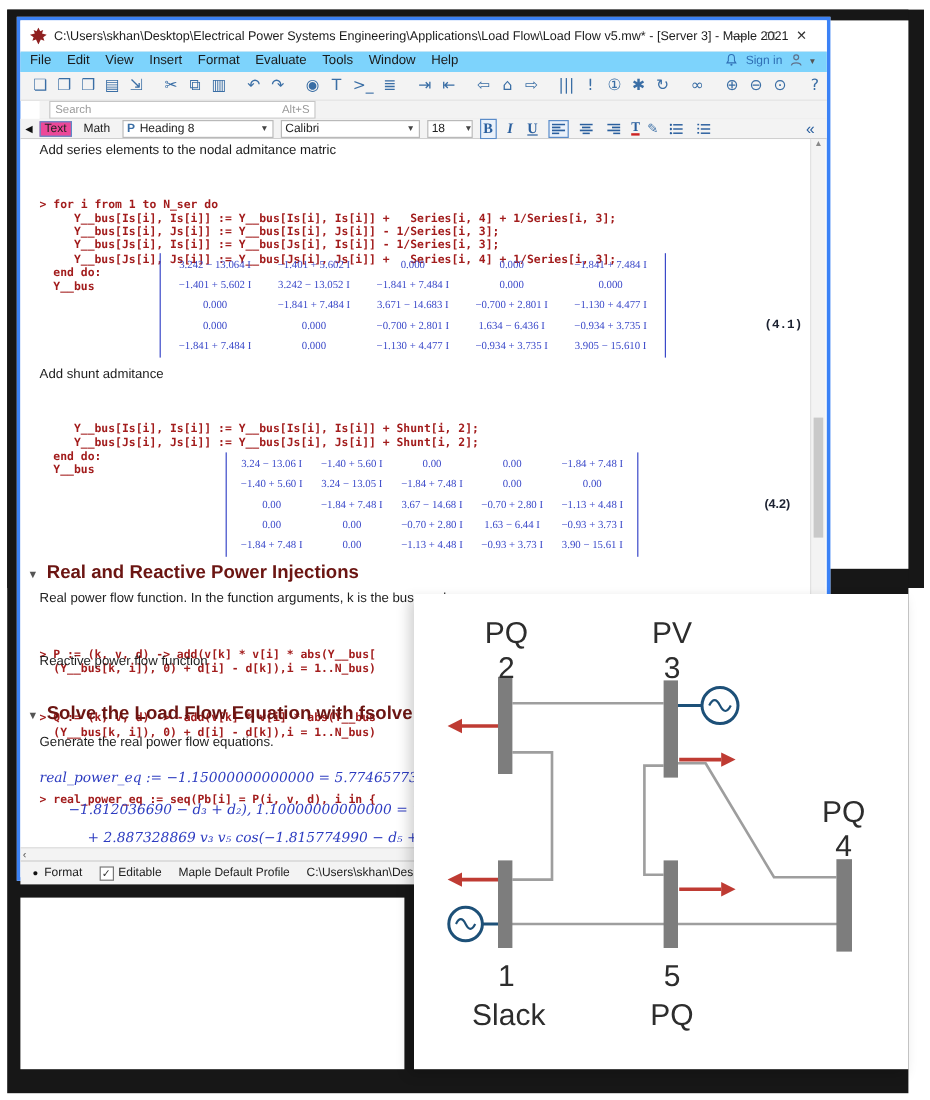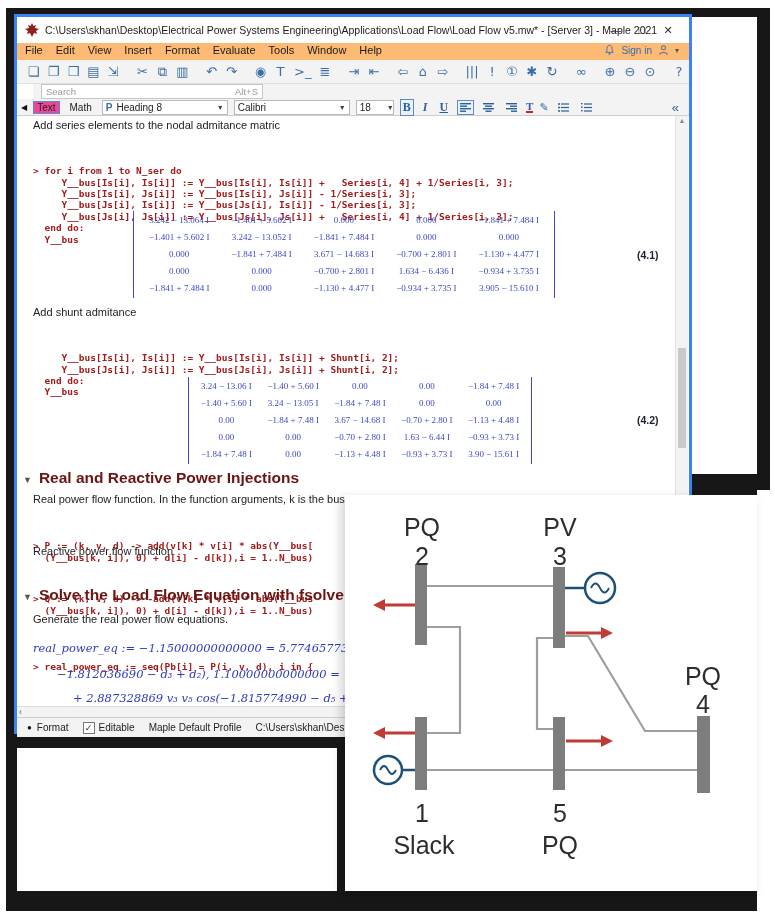--- a/index.html
+++ b/index.html
@@ -14,21 +14,21 @@
 
   
   .maple-window{position:absolute;left:14px;top:14px;width:678px;height:720px;background:#fff;
                 border:3px solid #3b82f6;box-sizing:border-box;font-size:11px;color:#222;}
   .titlebar{position:absolute;left:0;top:0;right:0;height:26px;background:#fff;border-bottom:1px solid #e3e3e3;}
   .title-ico{position:absolute;left:8px;top:6px;width:14px;height:14px;}
   .title-text{position:absolute;left:28px;top:7px;font-size:10.5px;color:#1c1c1c;white-space:nowrap;}
   .winbtn{position:absolute;top:5px;width:22px;height:16px;text-align:center;font-size:11px;color:#333;line-height:16px;cursor:default;}
   .btn-min{right:62px;} .btn-max{right:36px;} .btn-close{right:10px;}
 
-  .menubar{position:absolute;left:0;top:26px;right:0;height:17px;background:#fdba74;border-bottom:1px solid #ececec;padding-left:32px;}
+  .menubar{position:absolute;left:0;top:26px;right:0;height:17px;background:#7dd3fc;border-bottom:1px solid #ececec;padding-left:32px;}
   .menu-items{position:absolute;left:8px;top:1px;display:flex;gap:13px;font-size:11px;color:#1a1a1a;}
   .menu-item{cursor:default;}
   .signin-zone{position:absolute;right:10px;top:1px;display:flex;align-items:center;gap:6px;color:#2f6fb5;font-size:10px;}
 
   .toolbar{position:absolute;left:0;top:43px;right:0;height:24px;background:#f3f3f3;border-bottom:1px solid #e0e0e0;
            display:flex;align-items:center;padding-left:10px;box-sizing:border-box;}
   .tgroup{display:flex;gap:7px;margin-right:16px;}
   .tico{color:#3a6ea5;font-size:13px;line-height:20px;min-width:13px;text-align:center;cursor:default;
         font-family:"DejaVu Sans",sans-serif;}
 
@@ -305,21 +305,21 @@
           <span class="mcell">0.000</span>
           <span class="mcell">−0.700 + 2.801 I</span>
           <span class="mcell">1.634 − 6.436 I</span>
           <span class="mcell">−0.934 + 3.735 I</span>
           <span class="mcell">−1.841 + 7.484 I</span>
           <span class="mcell">0.000</span>
           <span class="mcell">−1.130 + 4.477 I</span>
           <span class="mcell">−0.934 + 3.735 I</span>
           <span class="mcell">3.905 − 15.610 I</span>
         </div>
-      <div class="eqtag" style="top:133px;">(4.1)</div>
+      <div class="eqtag" style="top:149px;font-family:Liberation Mono, monospace;">(4.1)</div>
 
       <div class="para" style="top:190px;">Add shunt admitance</div>
 
       <div class="codeblock" style="top:202px;">
         
       <div class="code-line">     Y__bus[Is[i], Is[i]] := Y__bus[Is[i], Is[i]] + Shunt[i, 2];</div><div class="code-line">     Y__bus[Js[i], Js[i]] := Y__bus[Js[i], Js[i]] + Shunt[i, 2];</div><div class="code-line">  end do:</div><div class="code-line">  Y__bus</div></div>
 
       <div class="matrix" style="top:261px;left:171px;width:330px;">
 
       <span class="mcell">3.24 − 13.06 I</span>

